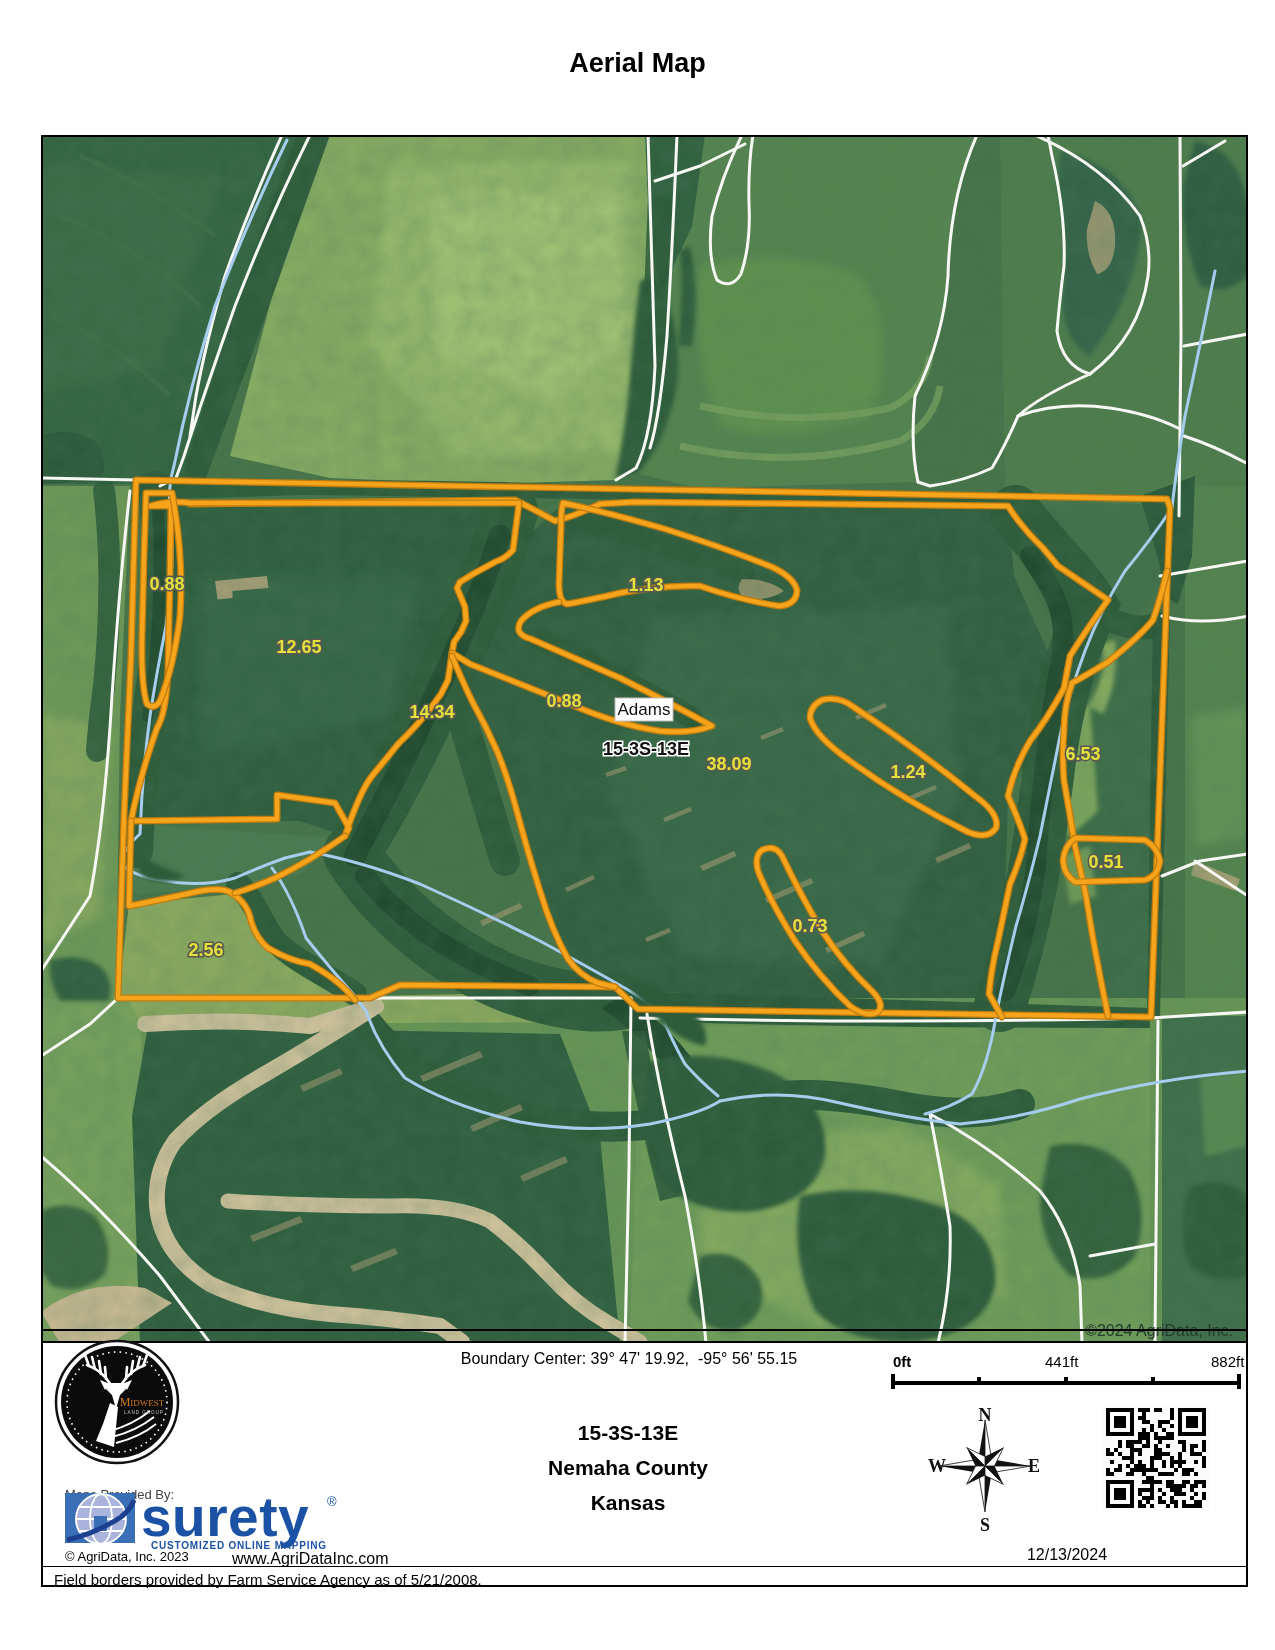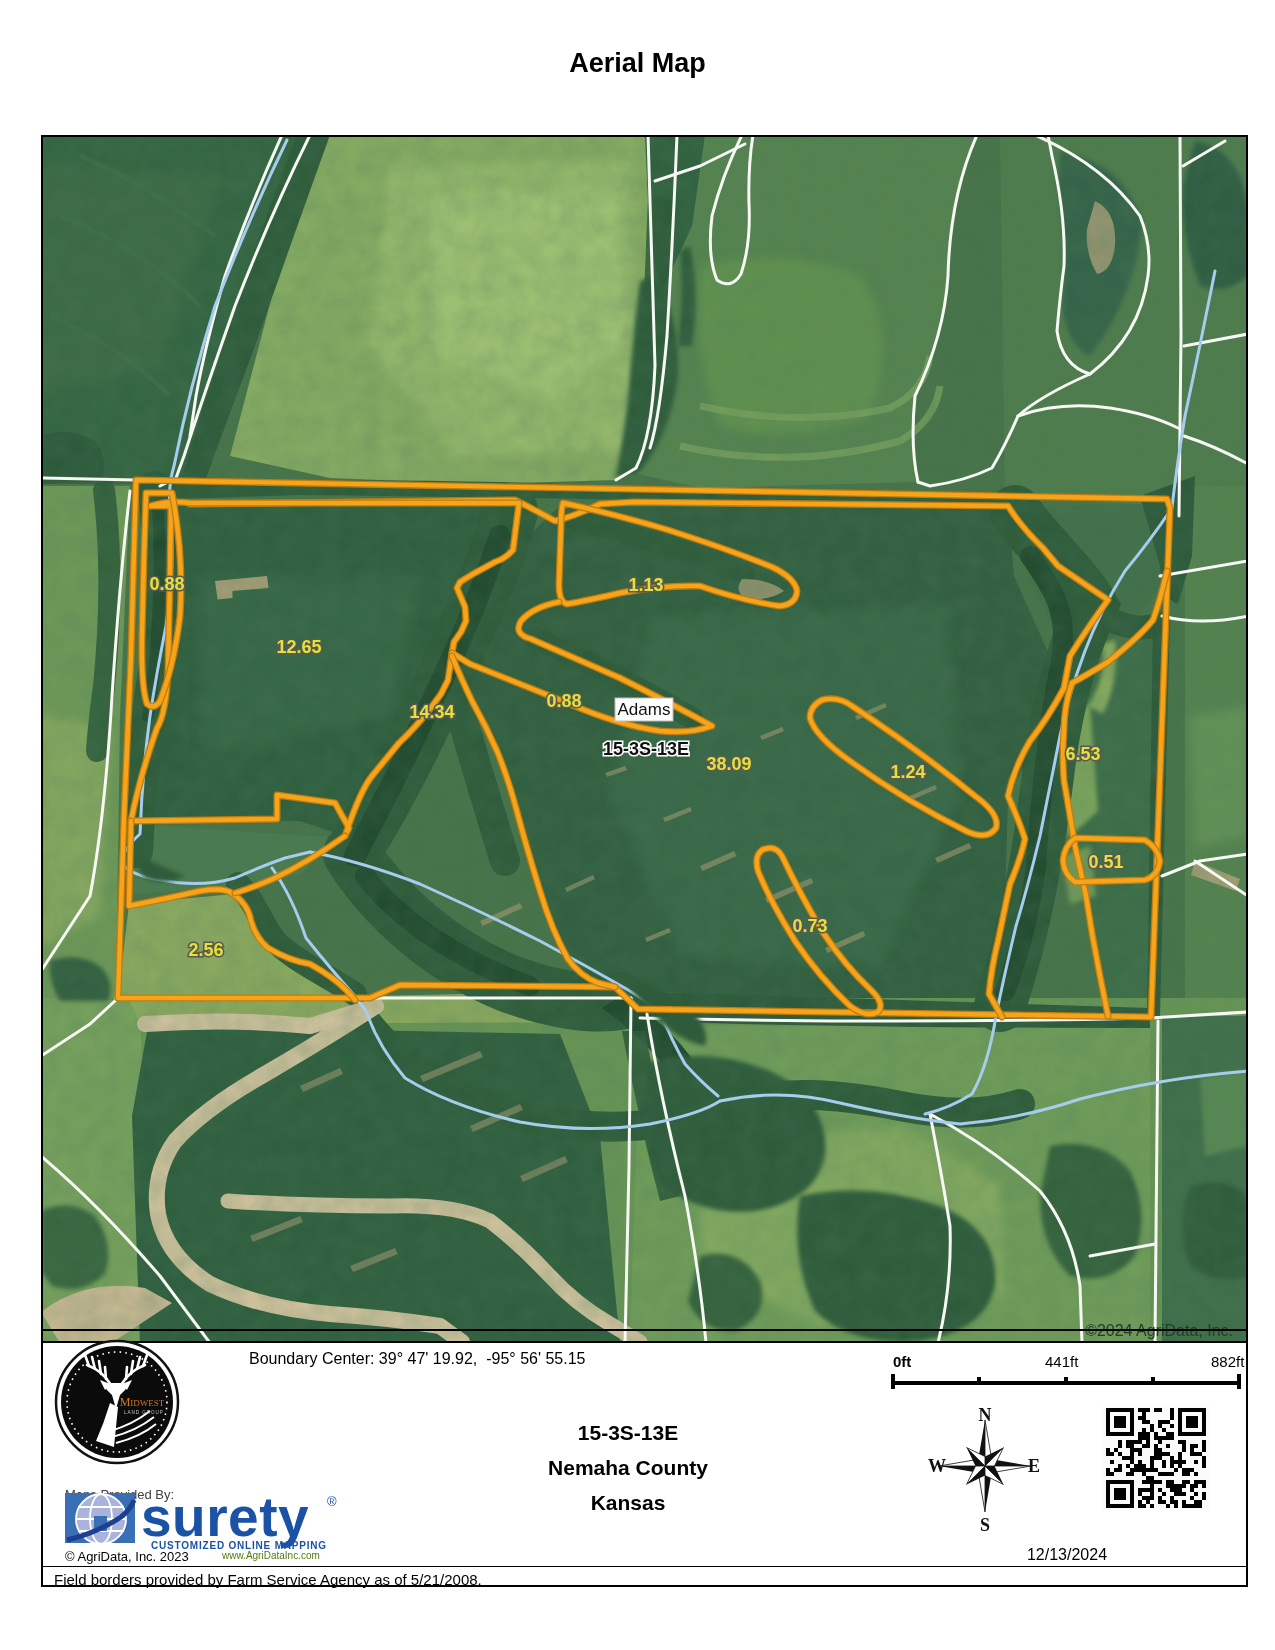--- a/index.html
+++ b/index.html
@@ -219,21 +219,21 @@
         <g>
           <rect x="615" y="682" width="58" height="23" fill="#fff" stroke="#bbb" stroke-width="1"></rect>
           <text x="644" y="699" font-family="Liberation Sans, sans-serif" font-size="17" fill="#111" text-anchor="middle">Adams</text>
         </g>
         <text x="646" y="739" font-family="Liberation Sans, sans-serif" font-size="18" font-weight="bold" fill="#111" stroke="#fff" stroke-width="3.2" paint-order="stroke" text-anchor="middle">15-3S-13E</text>
         <text x="1233" y="1320" font-family="Liberation Sans, sans-serif" font-size="16" fill="#253c2c" text-anchor="end">©2024 AgriData, Inc.</text>
       </svg>
     </div>
   </div>
 <div class="abs" style="left:41px;top:1329px;width:1207px;height:258px;border:2px solid #000;box-sizing:border-box;">
-    <div class="abs" style="left:206px;top:19px;width:760px;font-size:16px;color:#000;">Boundary Center: 39° 47' 19.92,&nbsp; -95° 56' 55.15</div>
+    <div class="abs" style="left:206px;top:19px;width:760px;text-align:center;font-size:16px;color:#000;">Boundary Center: 39° 47' 19.92,&nbsp; -95° 56' 55.15</div>
     <div class="abs" style="left:205px;top:84px;width:760px;text-align:center;font-size:21px;font-weight:bold;color:#000;line-height:35px;">15-3S-13E<br>Nemaha County<br>Kansas</div>
     <div class="abs" style="left:850px;top:22px;width:390px;height:20px;font-size:15px;color:#000;">
       <span class="abs" style="left:0px;font-weight:bold;">0ft</span>
       <span class="abs" style="left:152px;">441ft</span>
       <span class="abs" style="left:318px;">882ft</span>
     </div>
     <svg class="abs" style="left:848px;top:43px;" width="352" height="18" viewBox="0 0 352 18">
       <rect x="0" y="7" width="350" height="4" fill="#000"></rect>
       <rect x="0" y="0" width="4" height="15" fill="#000"></rect>
       <rect x="86" y="3" width="4" height="8" fill="#000"></rect>
@@ -473,15 +473,15 @@
         <ellipse cx="36" cy="28" rx="11" ry="25"></ellipse>
         <path d="M11,28 L61,28 M13,16 L59,16 M13,40 L59,40"></path>
       </g>
       <rect x="29" y="25" width="13" height="15" fill="#3a6fb5"></rect>
       <path d="M2,49 Q32,42 56,26 Q66,18 69,9" fill="none" stroke="#1c3f8f" stroke-width="5"></path>
       <text x="76" y="45" font-family="Liberation Sans, sans-serif" font-size="55" font-weight="bold" fill="#1b52a5" letter-spacing="0.5">surety</text>
       <text x="262" y="15" font-family="Liberation Sans, sans-serif" font-size="13" fill="#1b52a5">®</text>
       <text x="86" y="58" font-family="Liberation Sans, sans-serif" font-size="10" font-weight="bold" fill="#1b52a5" letter-spacing="0.8">CUSTOMIZED ONLINE MAPPING</text>
     </svg>
     <div class="abs" style="left:22px;top:218px;font-size:13px;color:#000;">© AgriData, Inc. 2023</div>
-    <div class="abs" style="left:179px;top:219px;font-size:10px;color:#4d7c0f;">www.AgriDataInc.com</div>
+    <div class="abs" style="left:189px;top:219px;font-size:16px;color:#000000;">www.AgriDataInc.com</div>
     <div class="abs" style="left:0;top:235px;width:1203px;border-top:1.5px solid #000;"></div>
     <div class="abs" style="left:11px;top:240px;font-size:15px;color:#000;">Field borders provided by Farm Service Agency as of 5/21/2008.</div>
   </div>
 </body></html>

